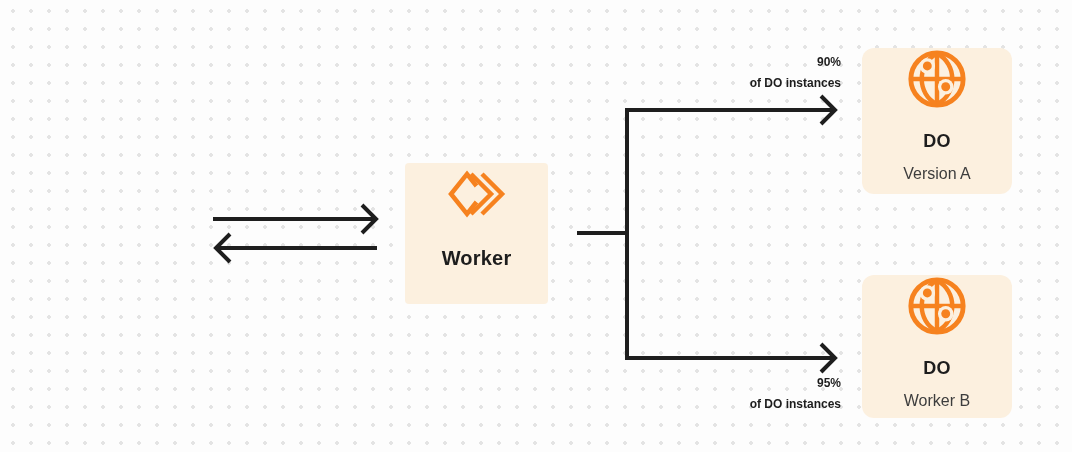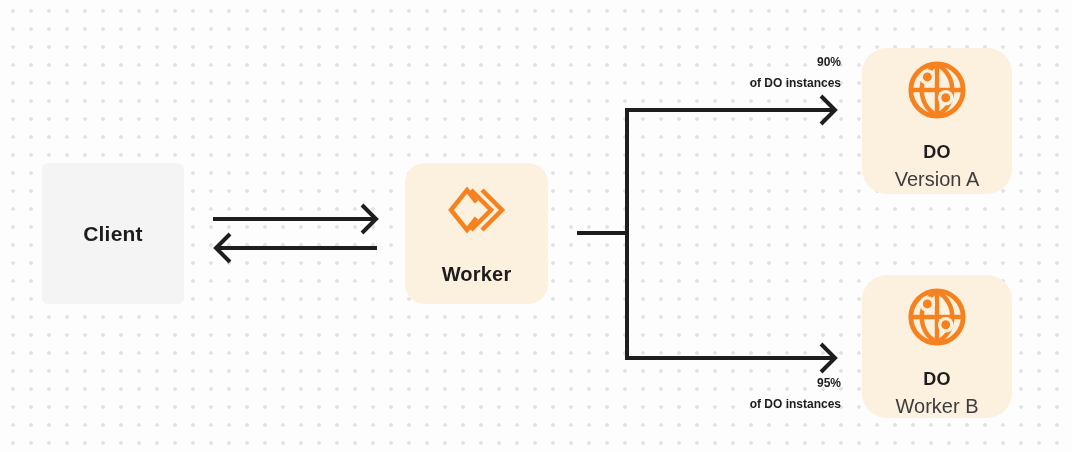--- a/index.html
+++ b/index.html
@@ -40,52 +40,51 @@
   .node-client .node-label {
     font-size: 21px;
     font-weight: 700;
     color: #1d1d1d;
     letter-spacing: 0.2px;
   }
   .node-worker {
     left: 405px; top: 163px;
     width: 143px; height: 141px;
     background: #fcf0df;
-    border-radius: 20px;
-    padding-top: 22px;
+    border-radius: 4px;
+    padding-top: 6px;
   }
   .node-worker .icon-wrap { height: 50px; }
   .node-worker .node-label {
     margin-top: 28px;
     font-size: 20px;
     font-weight: 700;
     color: #1d1d1d;
     letter-spacing: 0.2px;
   }
   .node-do {
     left: 862px;
     width: 150px;
     background: #fcf0df;
-    border-radius: 25px;
-    padding-top: 11px;
+    border-radius: 12px;
   }
   .node-do-a { top: 48px;  height: 146px; }
   .node-do-b { top: 275px; height: 143px; }
   .node-do .icon-wrap { height: 62px; }
   .node-do .do-title {
     margin-top: 22px;
     font-size: 18px;
     font-weight: 700;
     line-height: 18px;
     color: #1d1d1d;
     letter-spacing: 0.3px;
   }
   .node-do .do-subtitle {
-    margin-top: 10px;
-    font-size: 20px;
+    margin-top: 16px;
+    font-size: 16px;
     font-weight: 400;
     line-height: 16px;
     color: #3d3d3d;
   }
   .edge-label {
     position: absolute;
     left: 601px;
     width: 240px;
     text-align: right;
     font-size: 12px;
@@ -117,23 +116,20 @@
 
       <g>
         <path d="M577 233 H627"></path>
         <path d="M833 110 H627 V358 H833"></path>
         <path d="M821 96 L835 110 L821 124"></path>
         <path d="M821 344 L835 358 L821 372"></path>
       </g>
     </g>
   </svg>
 
-  <div class="node node-client">
-    <span class="node-label">Client</span>
-  </div>
 
   <div class="node node-worker">
     <span class="icon-wrap">
       <svg width="59" height="50" viewBox="0 0 118 100" xmlns="http://www.w3.org/2000/svg">
         <g stroke="#f6821f" stroke-width="9" fill="none" stroke-linejoin="miter" stroke-linecap="butt">
           <path d="M59 34 L40 10 L8 50 L40 90 L59 66"></path>
           <path d="M48 10 L88 50 L48 90"></path>
           <path d="M70 10 L110 50 L70 90"></path>
         </g>
       </svg>

